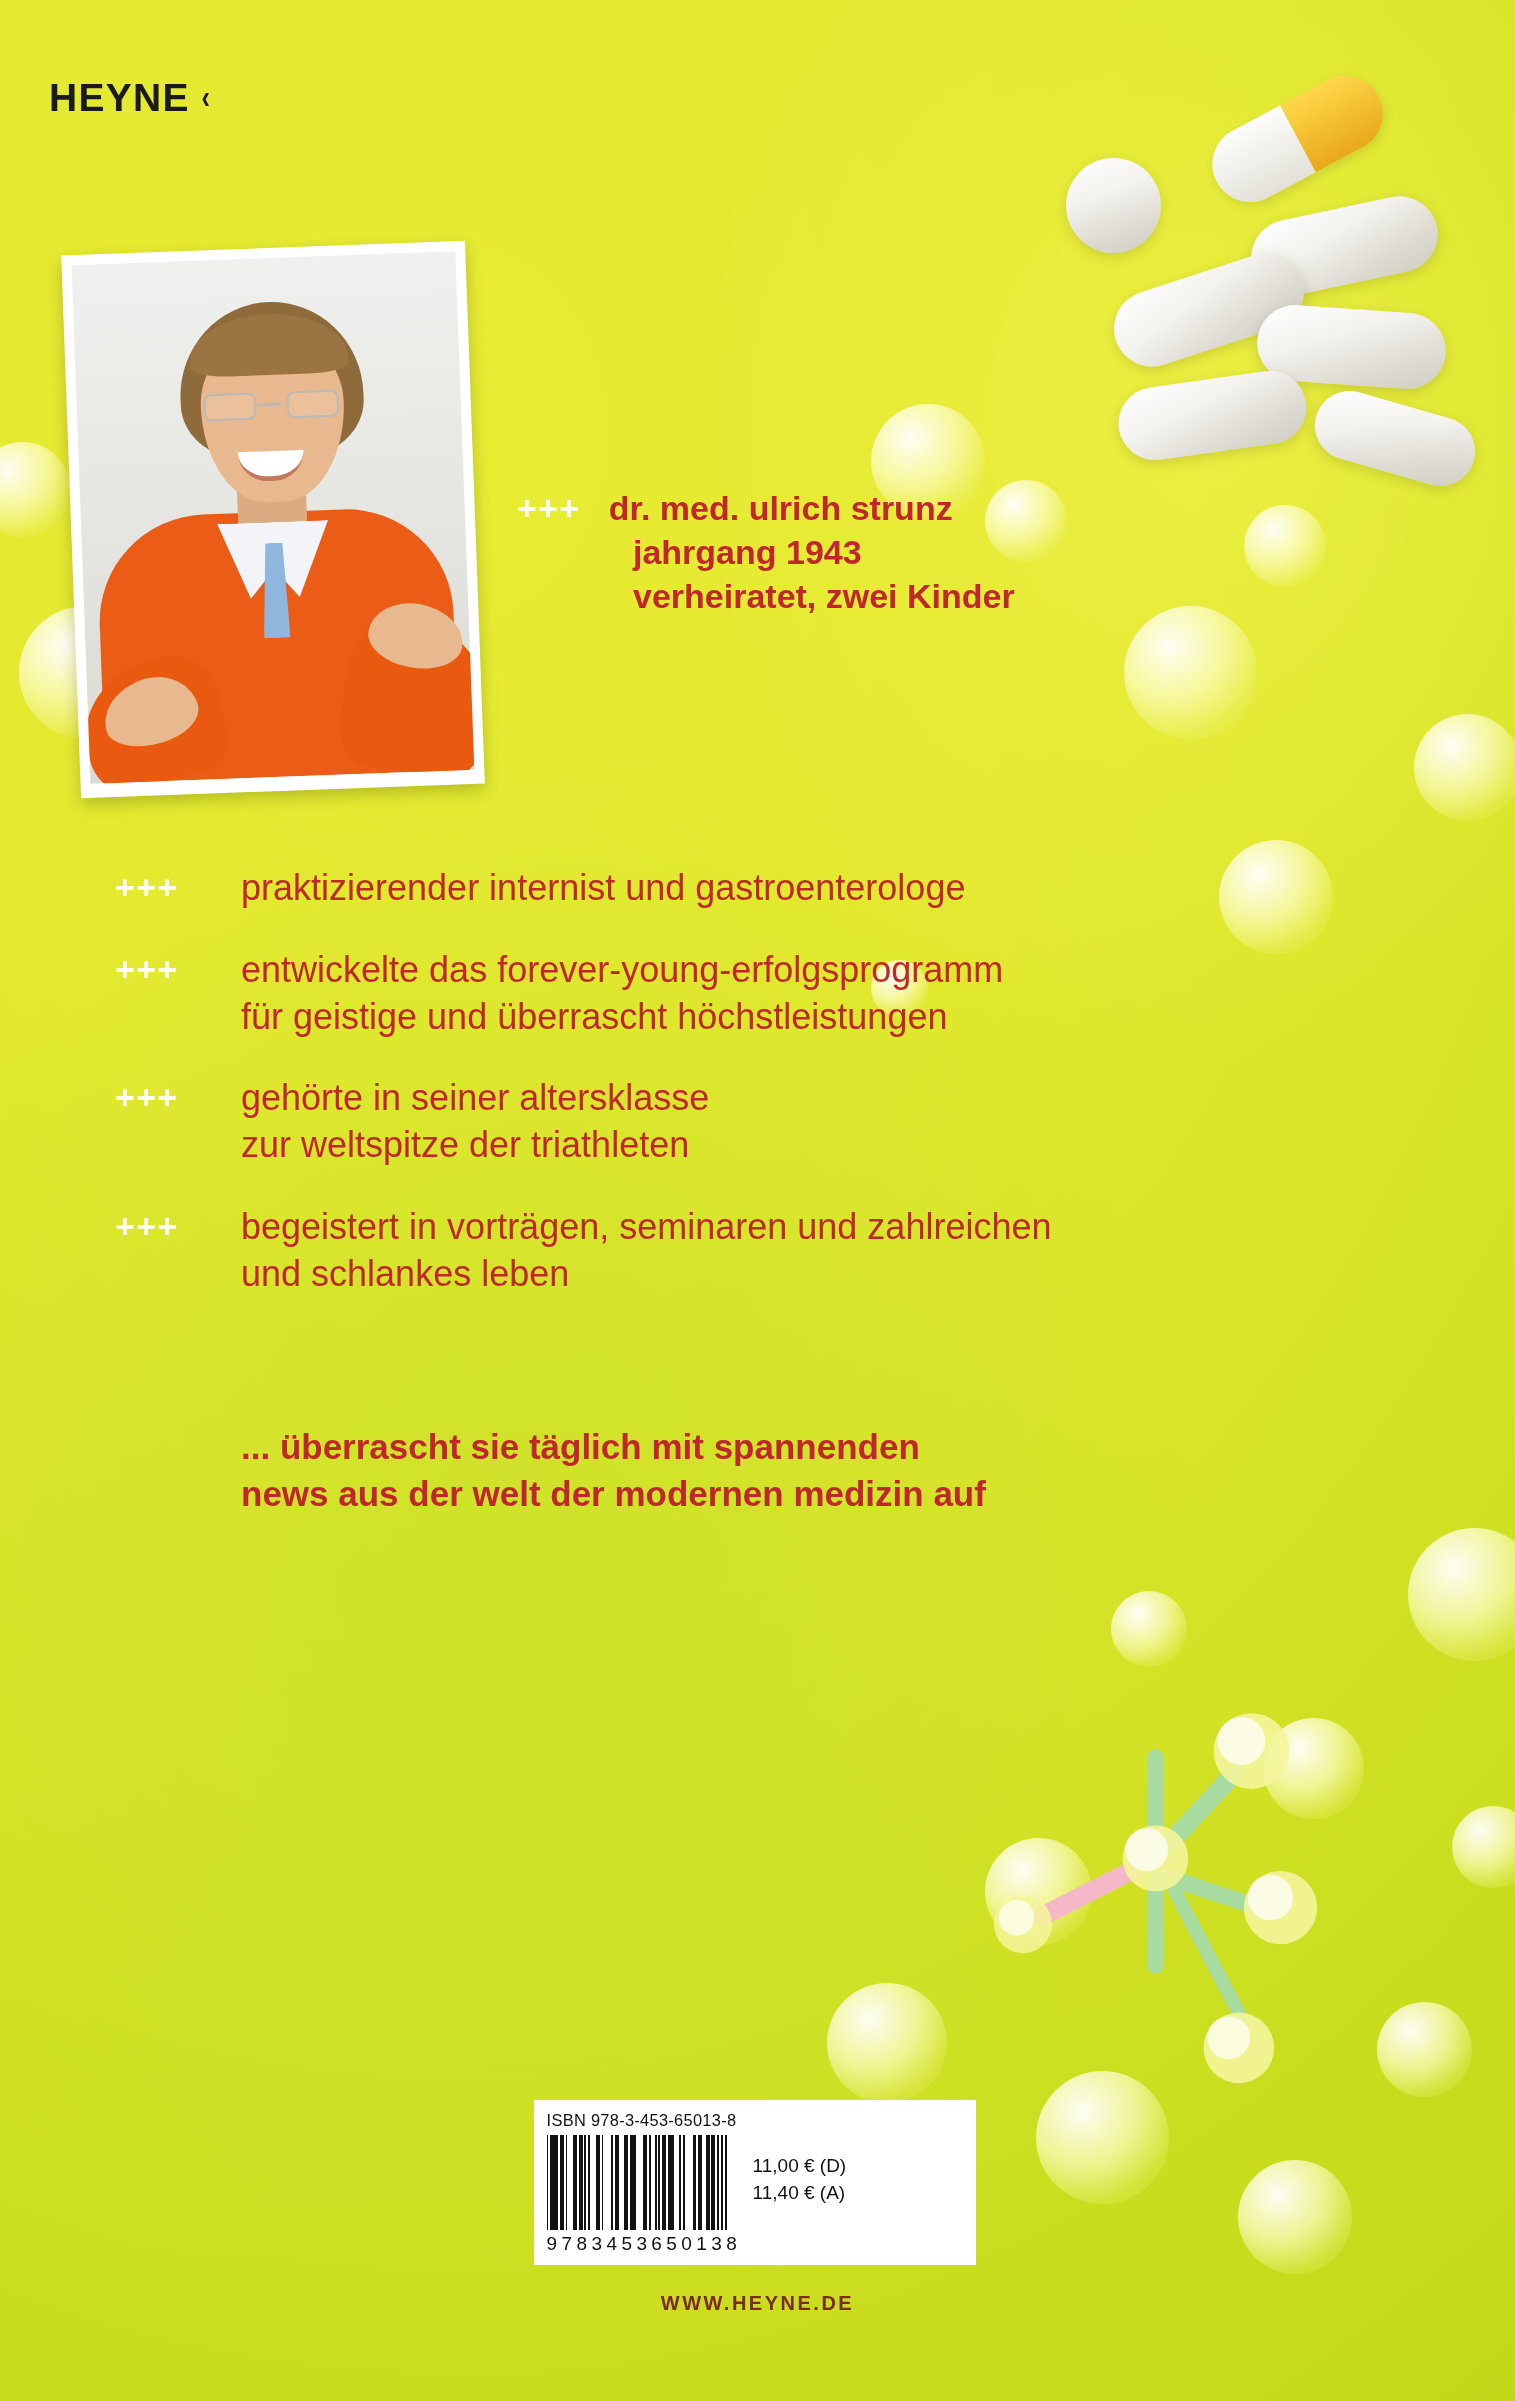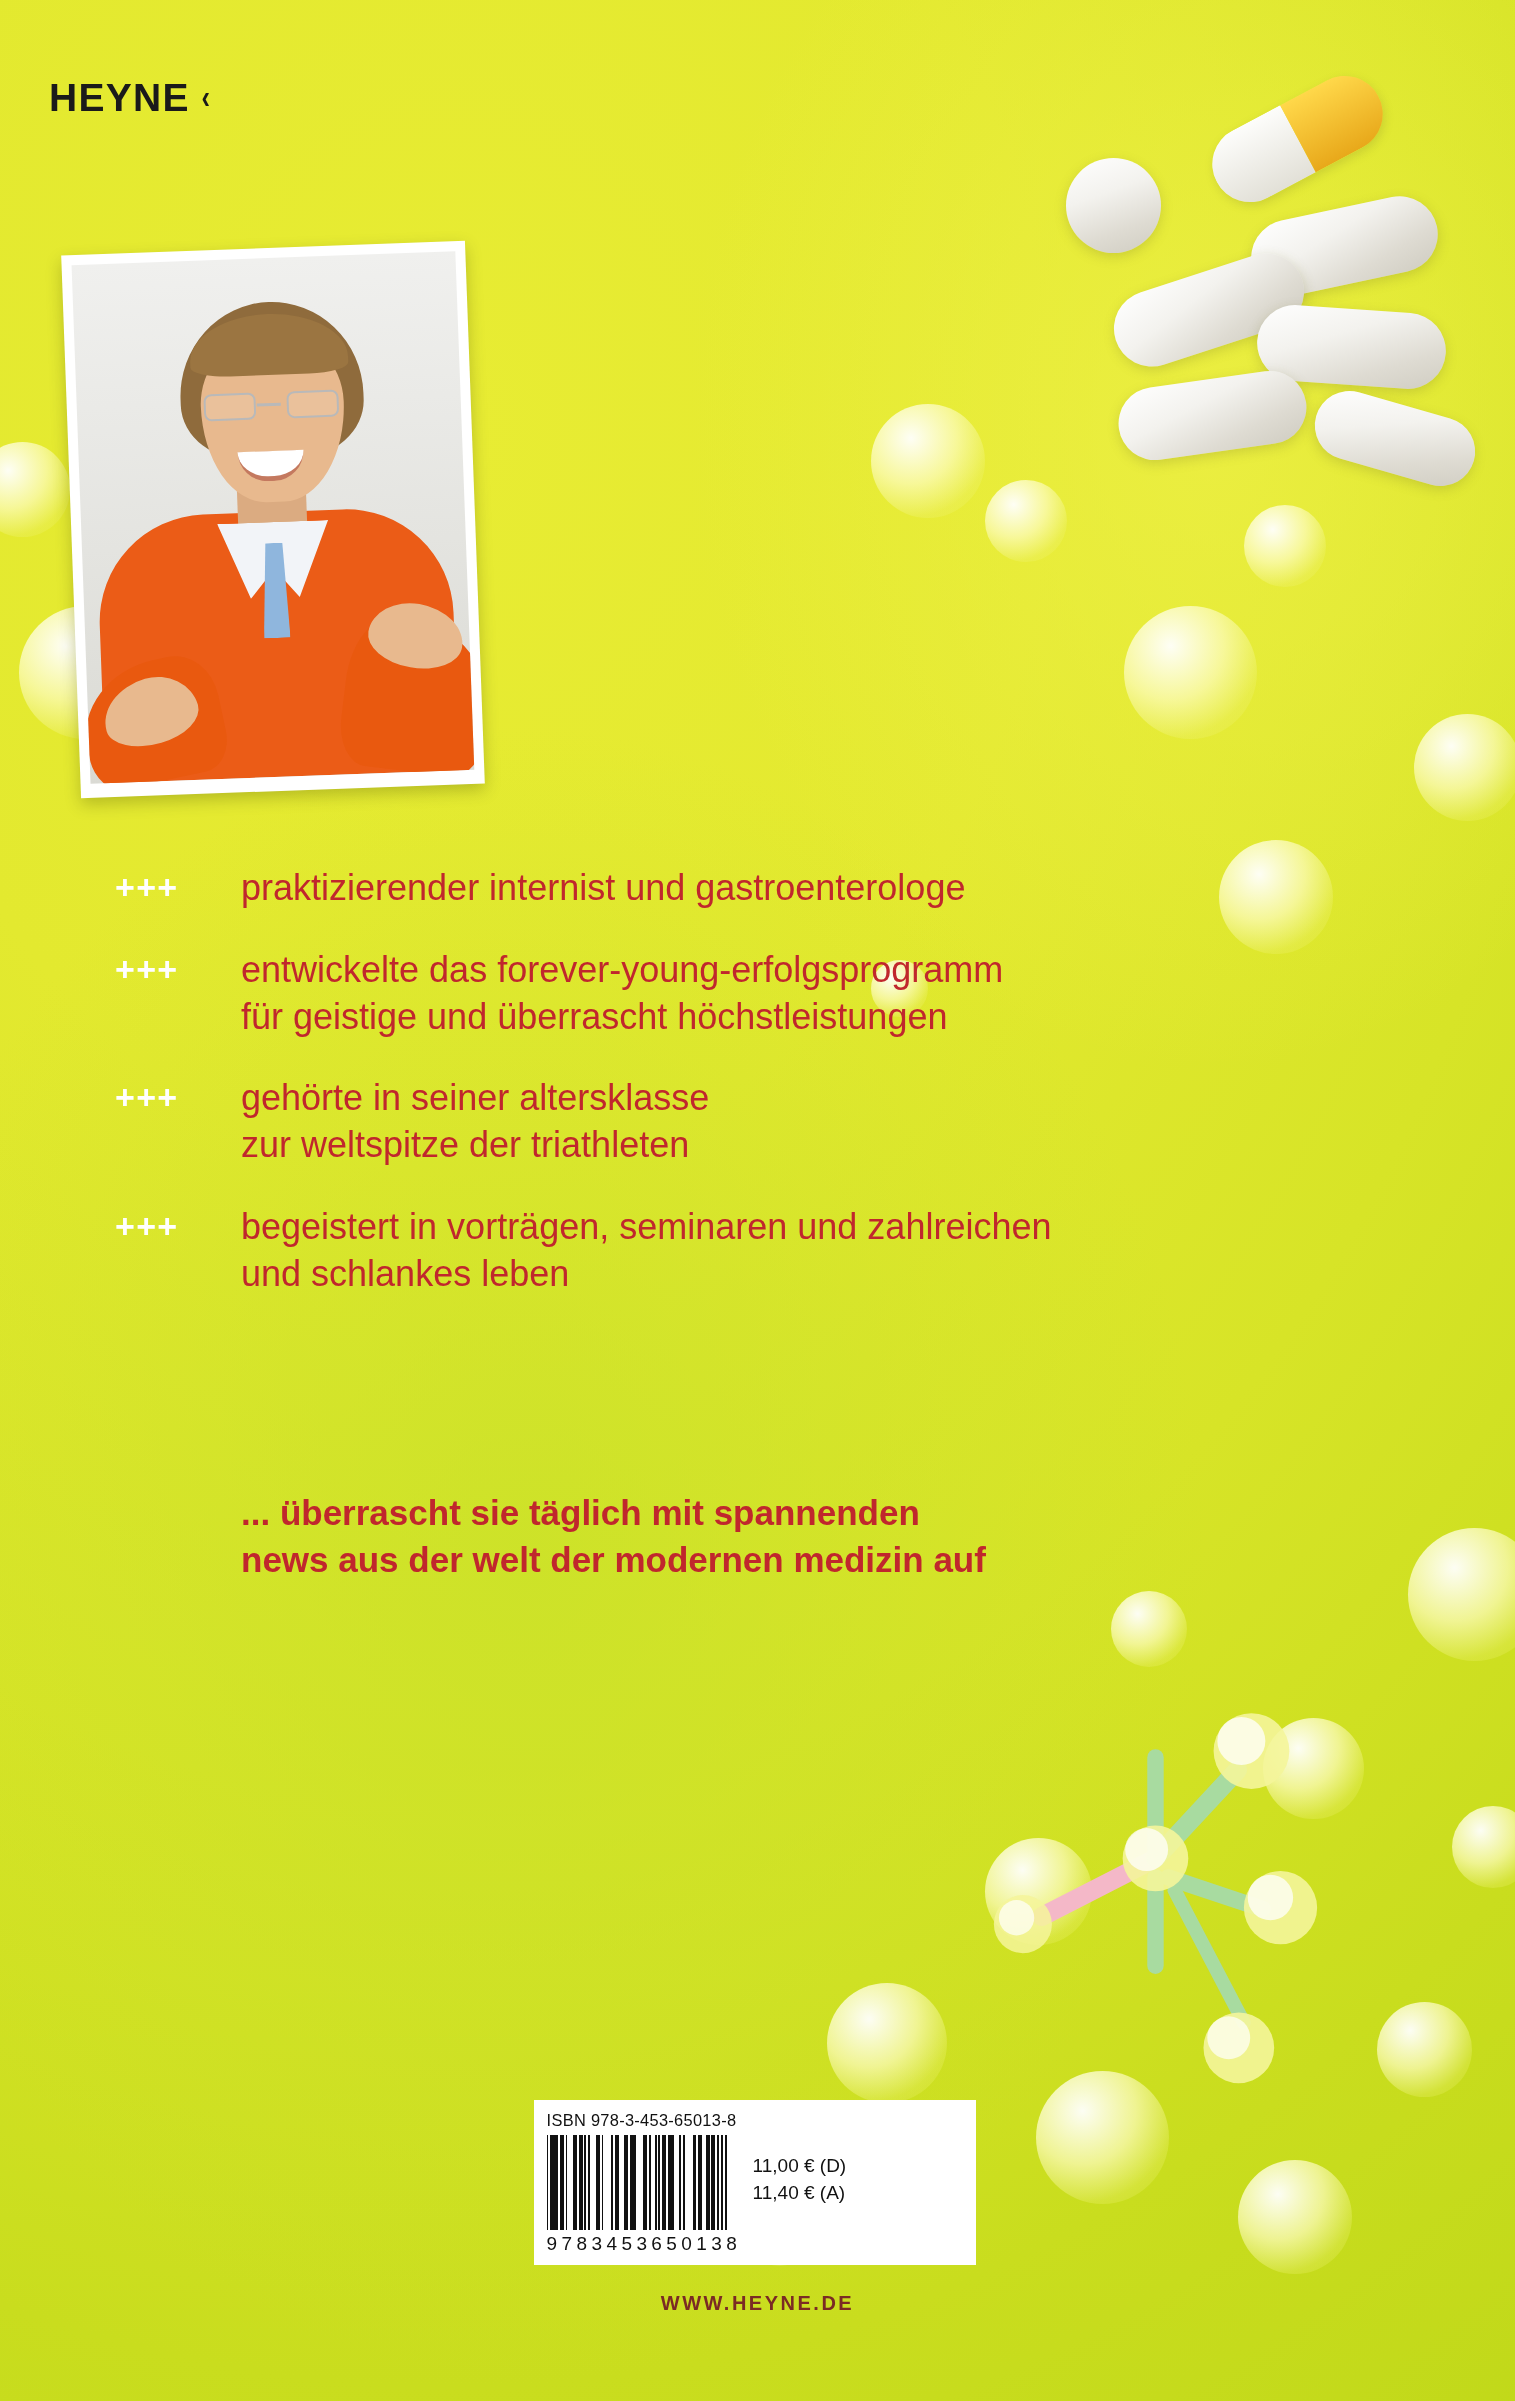--- a/index.html
+++ b/index.html
@@ -317,21 +317,21 @@
     color: #c0272d;
     font-size: 36px;
     line-height: 1.30;
     font-weight: 400;
   }
   .bullet-text .l { display: block; }
 
   .outro {
     position: absolute;
     left: 241px;
-    top: 1490px;
+    top: 1424px;
     color: #c0272d;
     font-size: 35px;
     line-height: 1.34;
     font-weight: 600;
     width: 1200px;
   }
   .outro .l { display: block; }
 
   .weburl {
     position: absolute;
@@ -460,20 +460,25 @@
       <div class="p-face"></div>
       <div class="p-hair-front"></div>
       <div class="p-glasses"></div>
       <div class="p-bridge"></div>
       <div class="p-smile"></div>
       <div class="p-hand-l"></div>
       <div class="p-hand-r"></div>
     </div>
   </div>
 
+  <div class="bio-block">
+    <div class="bio-line"><span class="plus">+++</span>&nbsp;&nbsp;&nbsp;<span>dr. med. ulrich strunz</span></div>
+    <div class="bio-line bio-indent"><span>jahrgang 1943</span></div>
+    <div class="bio-line bio-indent"><span>verheiratet, zwei Kinder</span></div>
+  </div>
 
   <div class="bullets">
 
     <div class="bullet">
       <div class="bullet-plus">+++</div>
       <div class="bullet-text">
         <span class="l">praktizierender internist und gastroenterologe</span>
       </div>
     </div>
 

